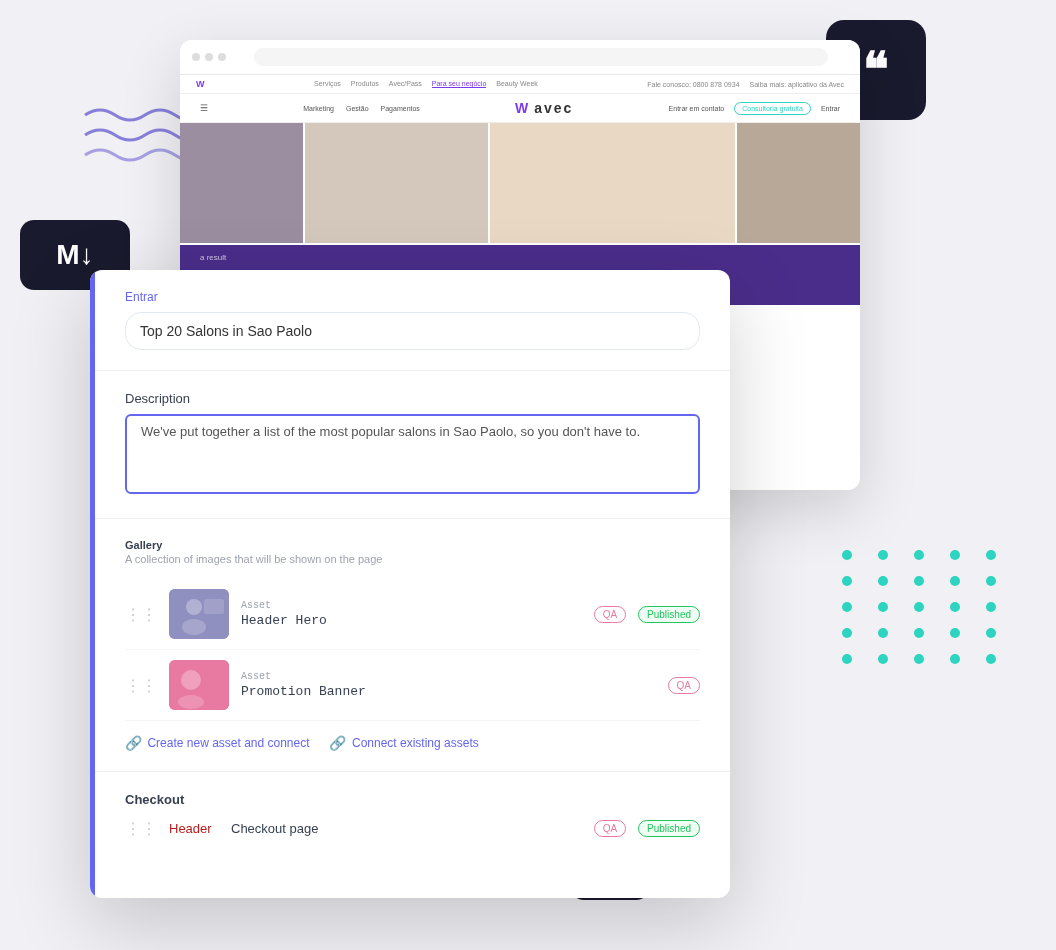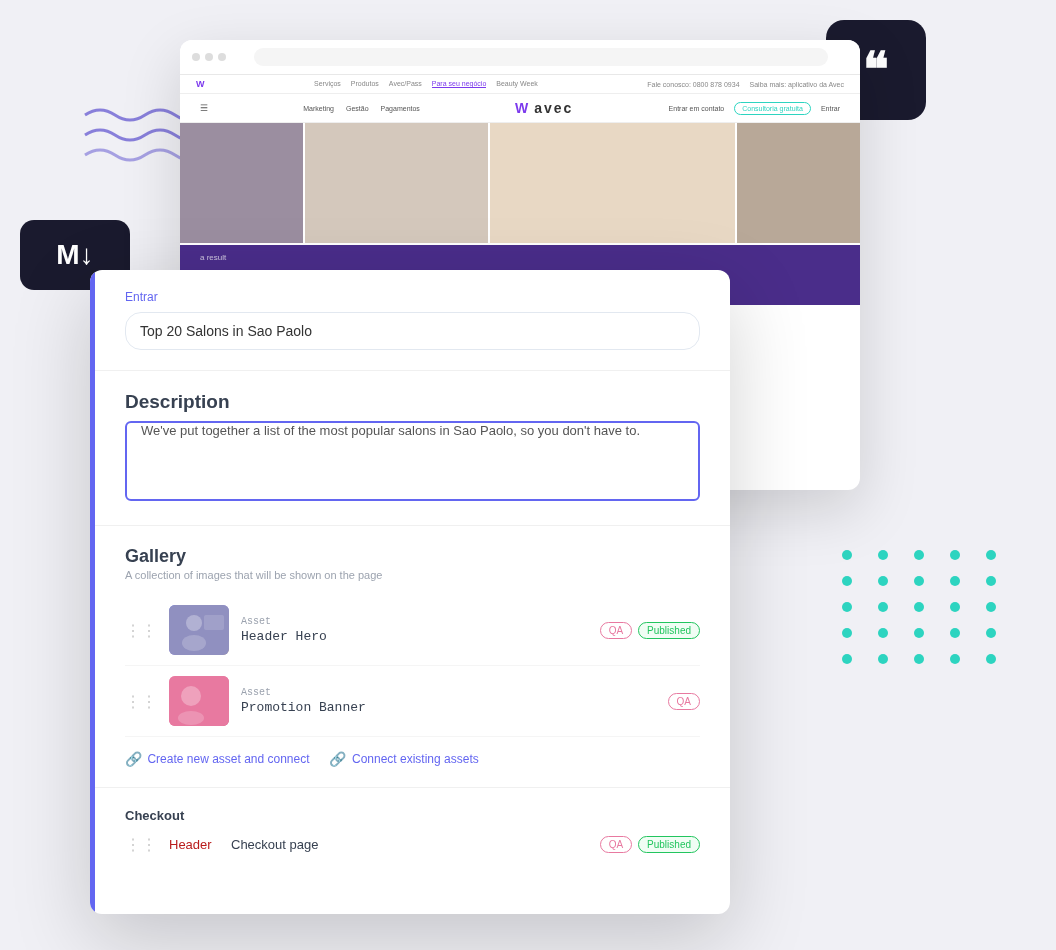--- a/index.html
+++ b/index.html
@@ -228,42 +228,42 @@
       border: 1px solid #e2e8f0;
       border-radius: 16px;
       font-size: 14px;
       color: #333;
       outline: none;
       background: white;
     }
 
     
     .desc-label {
-      font-size: 19px;
+      font-size: 13px;
       color: #374151;
-      font-weight: 700;
+      font-weight: 400;
       margin-bottom: 8px;
     }
     .desc-textarea {
       width: 100%;
-      padding: 0 14px;
+      padding: 8px 14px;
       border: 2px solid #6366f1;
       border-radius: 6px;
       font-size: 13px;
       color: #555;
       resize: none;
       min-height: 80px;
       background: white;
       outline: none;
       font-family: inherit;
     }
 
     
     .gallery-title {
-      font-size: 18px;
+      font-size: 11px;
       color: #374151;
       font-weight: 600;
       margin-bottom: 2px;
     }
     .gallery-subtitle {
       font-size: 11px;
       color: #9ca3af;
       margin-bottom: 14px;
     }
     .asset-row {
@@ -304,21 +304,21 @@
       color: #9ca3af;
       margin-bottom: 2px;
     }
     .asset-name {
       font-size: 13px;
       color: #374151;
       font-weight: 500;
     }
     .asset-badges {
       display: flex;
-      gap: 6px;
+      gap: 12px;
       align-items: center;
     }
     .badge-qa {
       border: 1px solid #e879a0;
       color: #e879a0;
       font-size: 10px;
       padding: 2px 8px;
       border-radius: 12px;
       font-weight: 500;
     }

